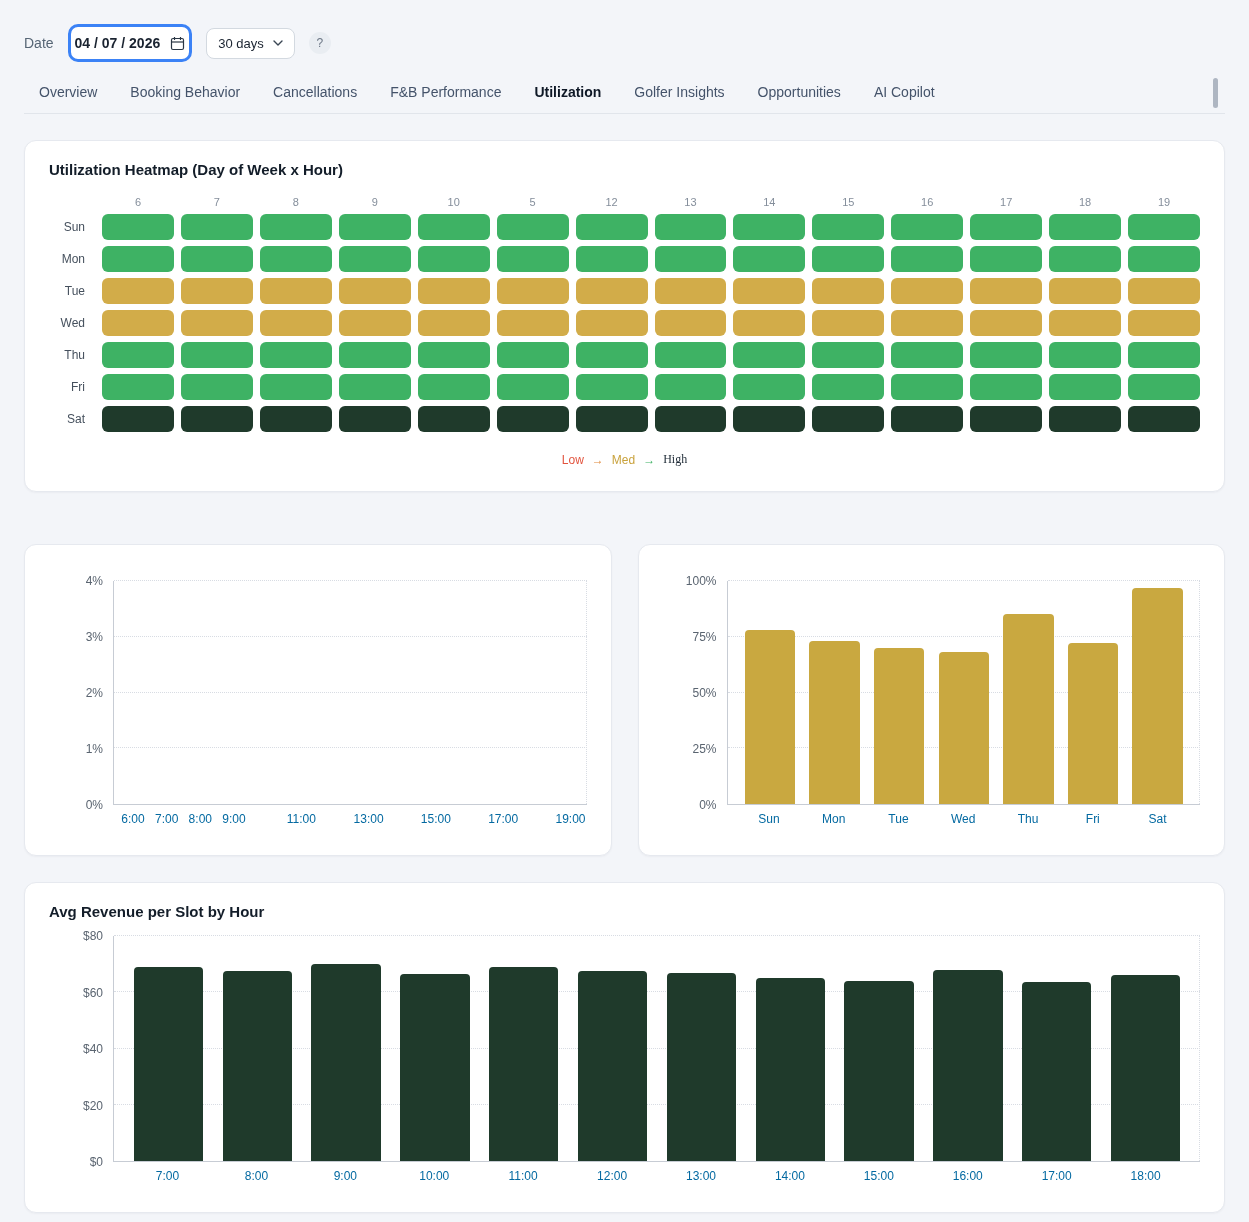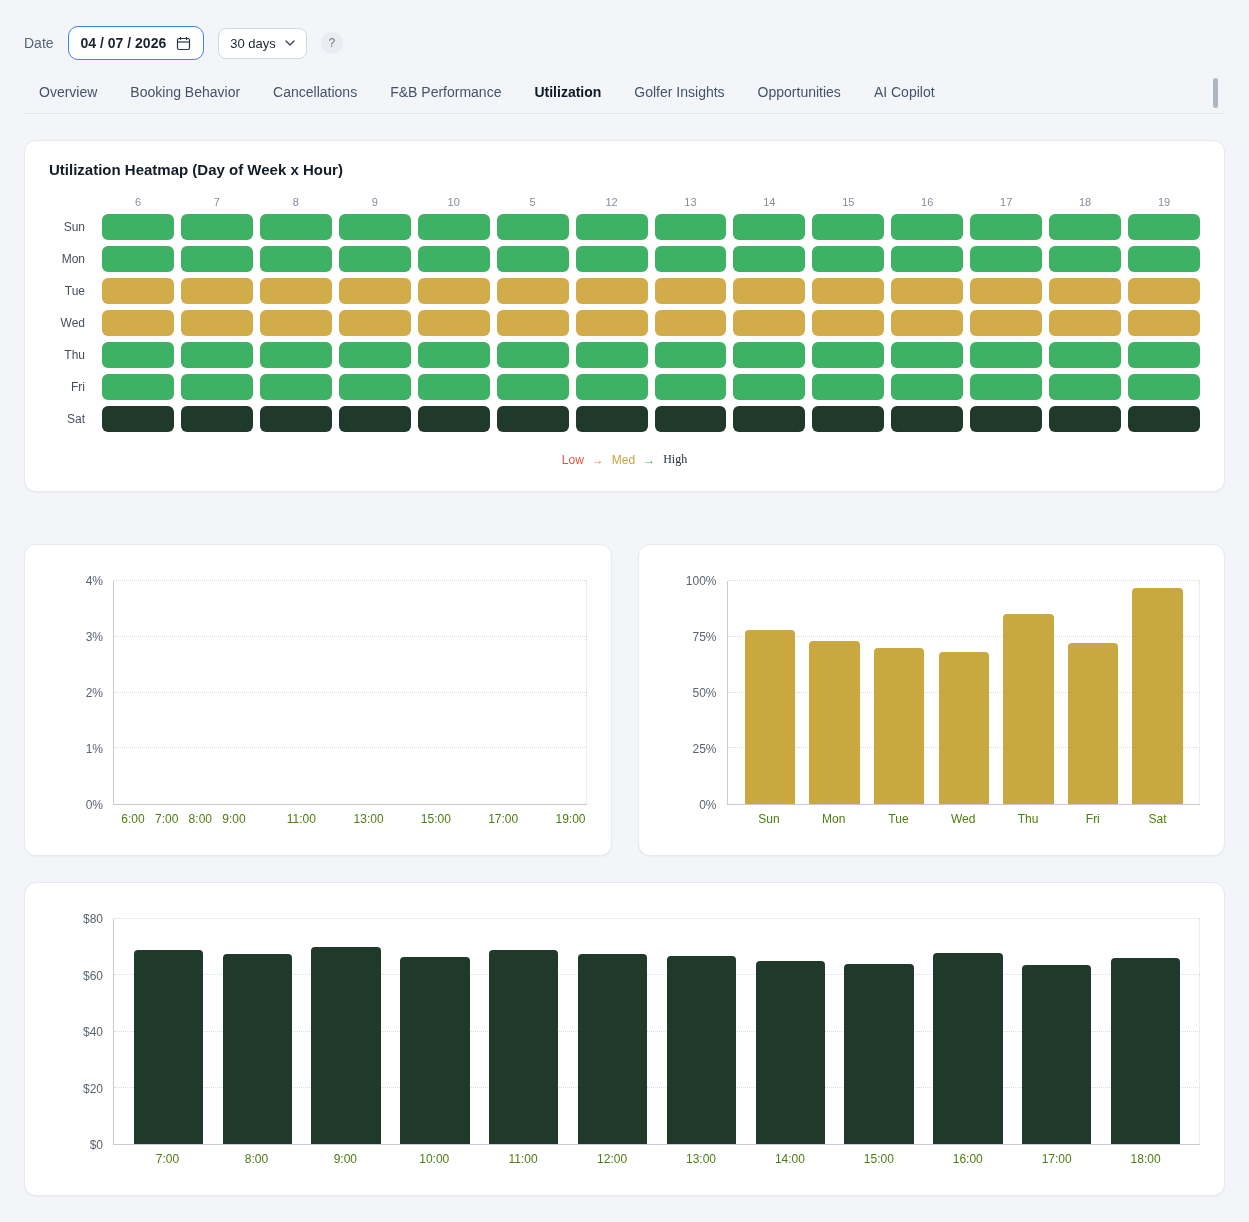--- a/index.html
+++ b/index.html
@@ -16,22 +16,22 @@
   .hdr { display:flex; align-items:center; gap:16px; height:30px; }
   .hdr h1 { margin:0; font-size:16px; font-weight:700; color:#121c28; white-space:nowrap; }
   .rule { flex:1; height:1px; background:#e3e7ed; }
   .collapse { background:none; border:none; padding:4px; cursor:pointer; display:flex; align-items:center; }
 
   
   .filters { margin-top:14px; display:flex; align-items:center; gap:14px; height:38px; }
   .flabel { font-size:14px; color:#566575; }
   .date-input {
     display:inline-flex; align-items:center; gap:10px;
-    background:#fff; border:1px solid #3b82f6; border-radius:10px;
-    padding:8px 12px; font-size:14px; font-weight:600; color:#1a2330; cursor:pointer;
+    background:#fff; border:3px solid #3b82f6; border-radius:10px;
+    padding:8px 4px; font-size:14px; font-weight:600; color:#1a2330; cursor:pointer;
   }
   .select {
     display:inline-flex; align-items:center; gap:9px;
     background:#fff; border:1px solid #d3d9e0; border-radius:8px;
     padding:7px 11px; font-size:13px; color:#1a2330; cursor:pointer;
   }
   .help {
     width:22px; height:22px; border-radius:50%; border:none;
     background:#e9edf2; color:#6b7685; font-size:12px; line-height:22px;
     text-align:center; padding:0; cursor:pointer; font-family:inherit;
@@ -80,21 +80,21 @@
   .ytick { position:absolute; right:10px; font-size:12px; color:#5a6470; line-height:14px; }
   .plot {
     grid-row:1; grid-column:2; position:relative;
     border-left:1px solid #c7ccd4; border-bottom:1px solid #c7ccd4;
   }
   .plot::after { content:""; position:absolute; top:0; bottom:0; right:0; border-right:1px dotted #d8dce3; }
   .gridline { position:absolute; left:0; right:0; height:0; border-top:1px dotted #d8dce3; }
   .slots { position:absolute; left:0; right:0; top:0; bottom:0; display:flex; align-items:flex-end; padding:0 10px; }
   .slot { flex:1; display:flex; justify-content:center; align-items:flex-end; height:100%; }
   .bar { width:78%; border-radius:4px 4px 0 0; }
-  .x-axis { grid-row:2; grid-column:2; position:relative; font-size:12px; color:#4d7c0f; }
+  .x-axis { grid-row:2; grid-column:2; position:relative; font-size:12px; color:#0369a1; }
   .x-axis.cat { display:flex; padding:0 10px; }
   .cat .xlab { flex:1; text-align:center; margin-top:7px; }
   .xinner { position:absolute; left:20px; right:16px; top:0; bottom:0; }
   .xlab.abs { position:absolute; top:7px; transform:translateX(-50%); white-space:nowrap; }
 </style>
 </head>
 <body>
 
 <div class="page">
 
@@ -341,20 +341,21 @@
             <div class="xlab">Wed</div>
             <div class="xlab">Thu</div>
             <div class="xlab">Fri</div>
             <div class="xlab">Sat</div>
           </div>
       </div>
     </section>
   </div>
 
   <section class="card">
+    <h2 class="ctitle">Avg Revenue per Slot by Hour</h2>
     <div class="chart" style="height:252px;">
       <div class="y-axis">
           <div class="ytick" style="bottom: calc(0% - 7px);">$0</div>
           <div class="ytick" style="bottom: calc(25% - 7px);">$20</div>
           <div class="ytick" style="bottom: calc(50% - 7px);">$40</div>
           <div class="ytick" style="bottom: calc(75% - 7px);">$60</div>
           <div class="ytick" style="bottom: calc(100% - 7px);">$80</div>
         </div>
       <div class="plot">
           <div class="gridline" style="bottom: 25%;"></div>

